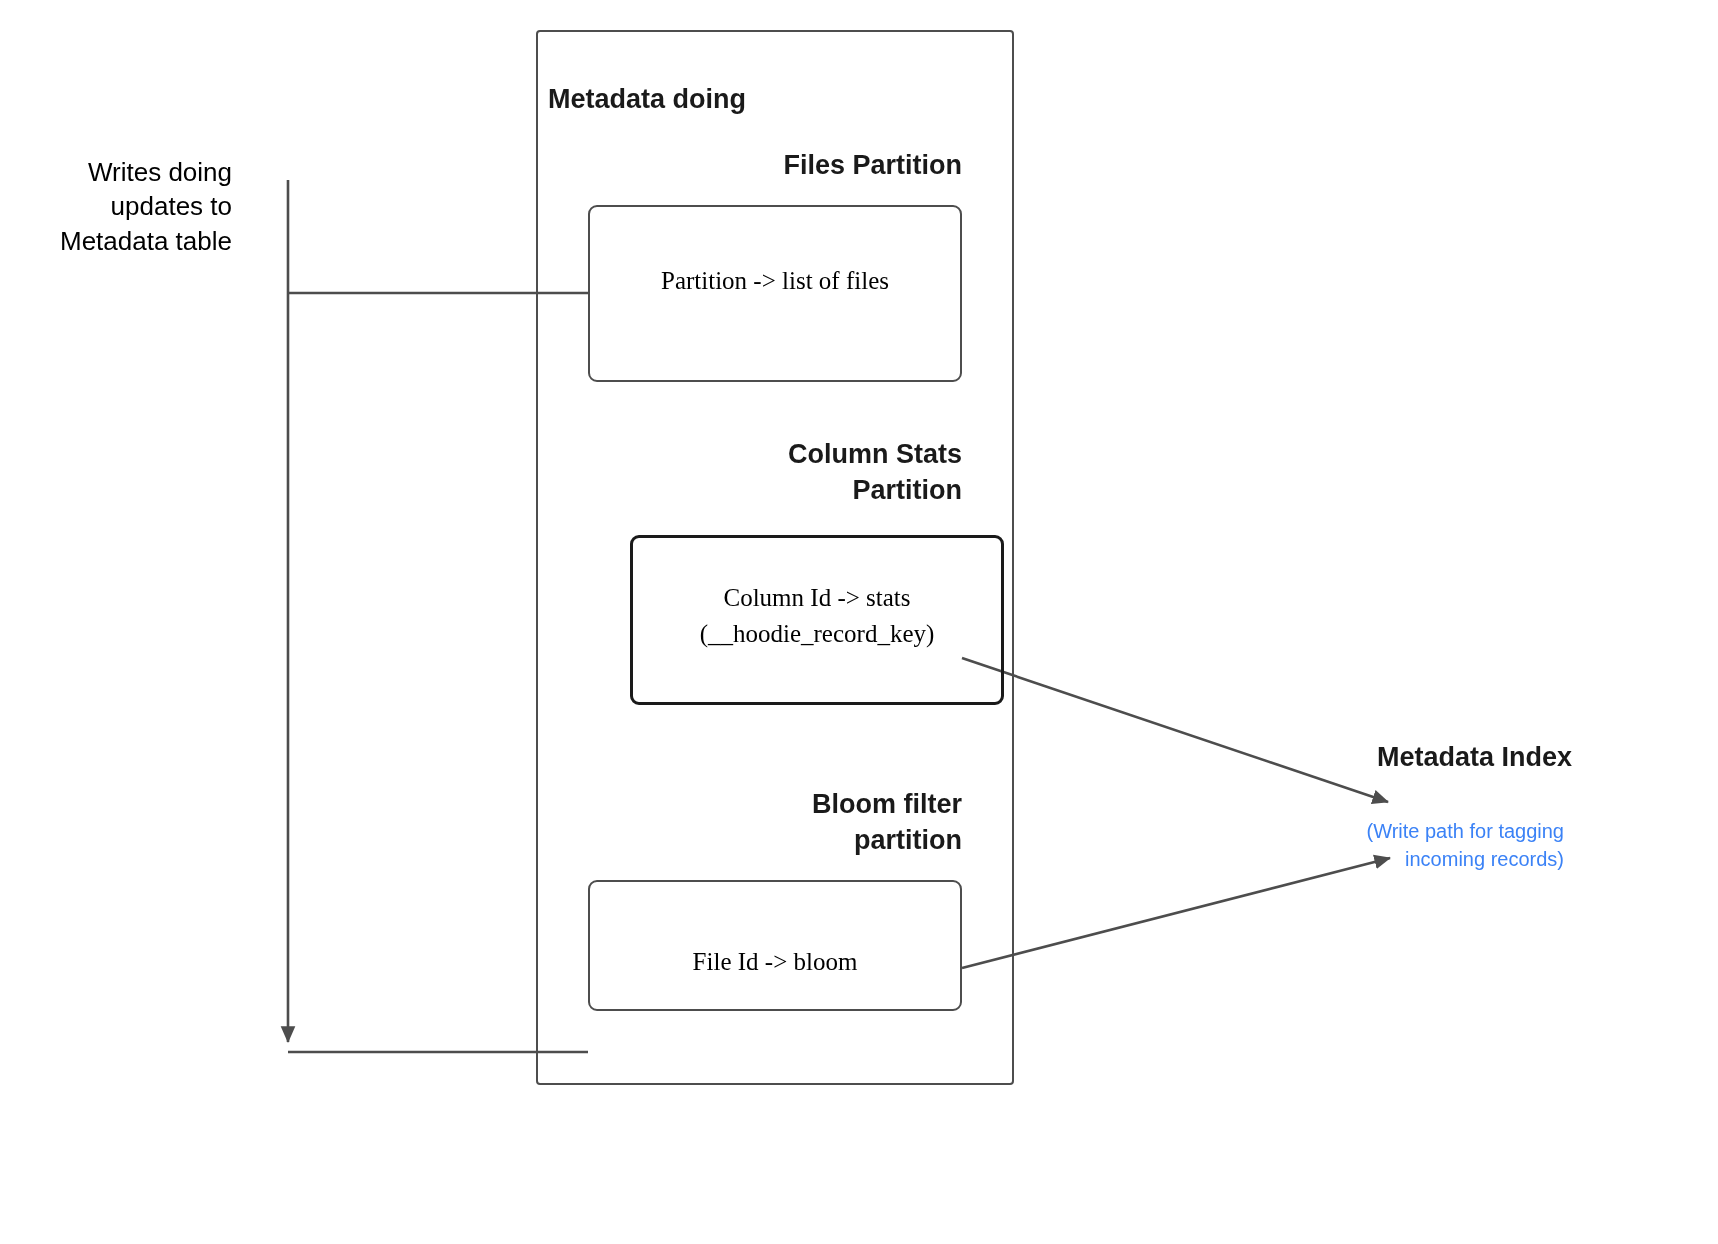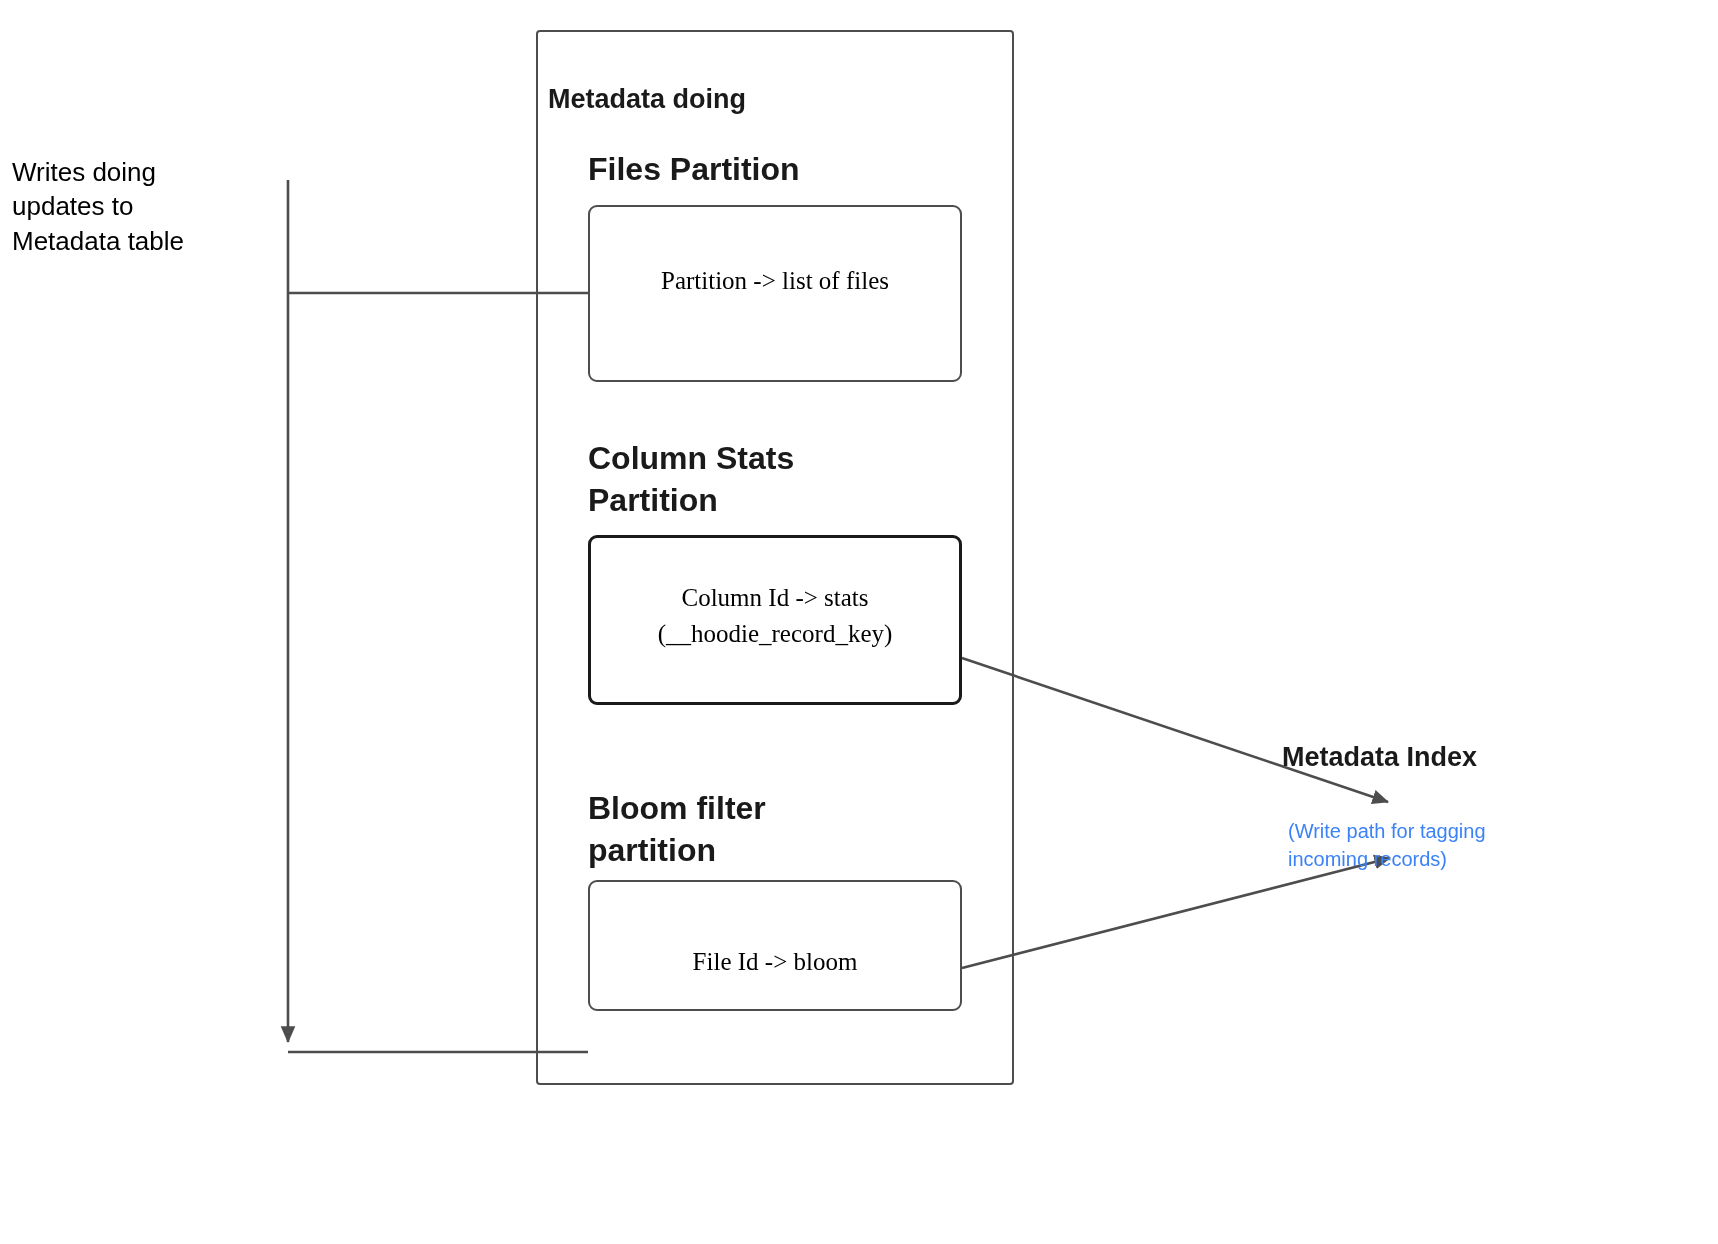--- a/index.html
+++ b/index.html
@@ -20,21 +20,21 @@
   }
   .svg-layer {
     position: absolute;
     left: 0;
     top: 0;
     width: 1718px;
     height: 1244px;
   }
   .txt {
     position: absolute;
-    text-align: left;
+    text-align: right;
     line-height: 1.32;
     white-space: pre-wrap;
   }
 
   
   #writes-label {
     left: 12px;
     top: 155px;
     width: 220px;
     font-size: 26px;
@@ -59,44 +59,45 @@
     width: 330px;
     text-align: left;
     font-size: 27px;
     font-weight: bold;
     color: #1a1a1a;
   }
 
   
   .partition-heading {
     width: 374px;
-    font-size: 32px;
+    font-size: 27px;
     font-weight: bold;
     color: #1a1a1a;
-    text-align: left;
+    text-align: right;
   }
   #files-partition-heading { left: 588px; top: 148px; }
   #colstats-partition-heading { left: 588px; top: 437px; }
   #bloom-partition-heading { left: 588px; top: 787px; }
 
   
   .inner-box {
     position: absolute;
     left: 588px;
     width: 374px;
     box-sizing: border-box;
     border: 2.5px solid #4d4d4d;
     border-radius: 9px;
     background: transparent;
   }
   #files-box { top: 205px; height: 177px; }
   #colstats-box {
     top: 535px;
     height: 170px;
     border: 3.5px solid #1a1a1a;
+    margin-left: 42px;
   }
   #bloom-box { top: 880px; height: 131px; }
 
   .inner-label {
     position: absolute;
     left: 0;
     width: 100%;
     text-align: center;
     font-size: 25px;
     color: #000;

